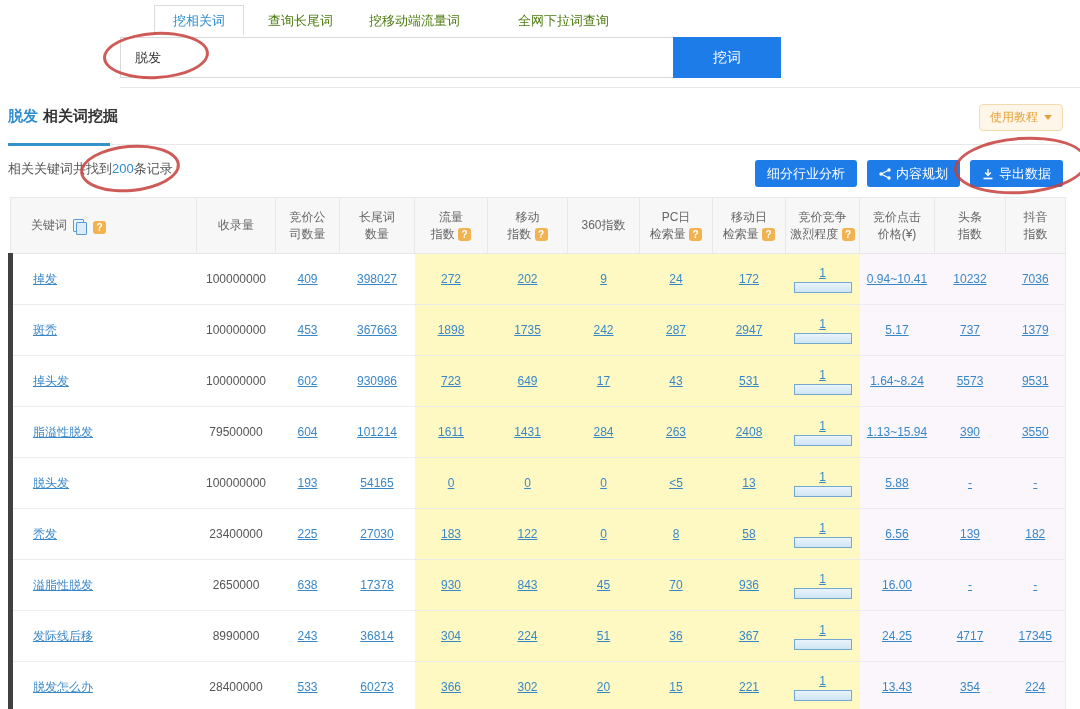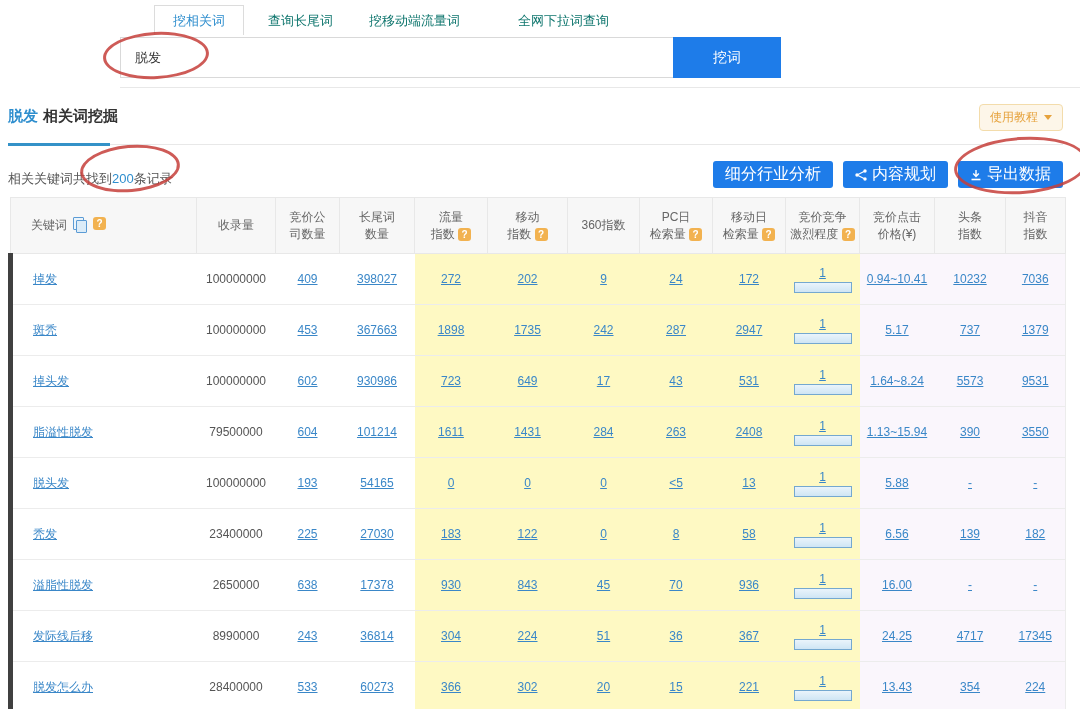--- a/index.html
+++ b/index.html
@@ -2,21 +2,21 @@
 <html><head>
 <meta charset="utf-8">
 <style>
   * { margin:0; padding:0; box-sizing:border-box; }
   html,body { width:1080px; height:709px; background:#ffffff; overflow:hidden;
               font-family:"Liberation Sans","DejaVu Sans",sans-serif; position:relative; }
 
   
   .topbar { position:absolute; left:114px; top:5px;padding-left:40px; }
   .tabs { display:flex; align-items:flex-end; height:30px; }
-  .tab { font-size:13px; color:#0f766e; padding:0 4px; line-height:28px; cursor:pointer; white-space:nowrap; }
+  .tab { font-size:13px; color:#4d7c0f; padding:0 4px; line-height:28px; cursor:pointer; white-space:nowrap; }
   .tab.active { color:#2e8ece; border:1px solid #dcdcdc; border-bottom:none; background:#fff;
                 padding:0 18px; line-height:29px; height:30px; }
   .tab:nth-child(2){ margin-left:20px; }
   .tab:nth-child(3){ margin-left:28px; }
   .tab:nth-child(4){ margin-left:50px; }
 
   .searchrow { position:absolute; left:120px; top:37px; display:flex; }
   .kw-input { width:553px; height:41px; border:1px solid #d9d9d9; border-right:none; outline:none;
               font-size:13px; color:#333; padding:0 14px; font-family:inherit; }
   .dig-btn { width:108px; height:41px; background:#1e7ce9; color:#fff; border:none; font-size:14px;
@@ -31,35 +31,35 @@
   .panel-title .kw { color:#2e8ece; }
   .panel-title .rest { color:#333; margin-left:5px; }
   .title-underline { position:absolute; left:0; bottom:-2px; width:102px; height:3px; background:#3492c8; }
 
   .tutorial-btn { position:absolute; right:0; top:4px; height:27px; padding:0 10px; font-size:12px;
                   color:#e6a23c; background:#fdf6e9; border:1px solid #f3dcab; border-radius:4px;
                   cursor:pointer; display:flex; align-items:center; gap:6px; font-family:inherit; }
   .caret-down { width:0; height:0; border-left:4px solid transparent; border-right:4px solid transparent;
                 border-top:5px solid #e6a23c; display:inline-block; }
 
-  .subrow { margin-top:15px; height:28px; display:flex; align-items:flex-end; justify-content:space-between; }
+  .subrow { margin-top:15px; height:28px; display:flex; align-items:flex-start; justify-content:space-between; }
   .count-text { font-size:13px; color:#555; }
   .count-text .num { color:#2e8ece; }
   .actions { display:flex; gap:10px; }
   .act-btn { height:27px; padding:0 12px; background:#1e7ce9; color:#fff; border:none; border-radius:3px;
-             font-size:16px; cursor:pointer; display:flex; align-items:center; gap:5px; font-family:inherit; }
+             font-size:13px; cursor:pointer; display:flex; align-items:center; gap:5px; font-family:inherit; }
   .act-btn svg { display:block; }
 
   
   table { margin-top:9px; width:1055px; border-collapse:collapse; table-layout:fixed; }
   thead th { background:#f7f7f7; border:1px solid #e8e8e8; height:56px; font-size:12px; font-weight:normal;
              color:#666; text-align:center; vertical-align:middle; line-height:17px; }
   thead th .hline { display:block; }
   thead th.kwh { text-align:left; padding-left:20px; }
-  thead th.kwh .hrow { display:flex; align-items:flex-start; gap:6px; }
+  thead th.kwh .hrow { display:flex; align-items:flex-end; gap:6px; }
   tbody td { height:51px; border-bottom:1px solid #ececec; font-size:12px; text-align:center;
              vertical-align:middle; color:#555; }
   tbody tr td:first-child { border-left:5px solid #404040; }
   tbody tr td:last-child { border-right:1px solid #ececec; }
   td.kw { text-align:left; padding-left:20px; }
   td.yz { background:#fef9c3; }
   td.pz { background:#faf6fc; }
   a.lnk { color:#3a87c8; text-decoration:underline; cursor:pointer; }
   td .plain { color:#555; }
 

